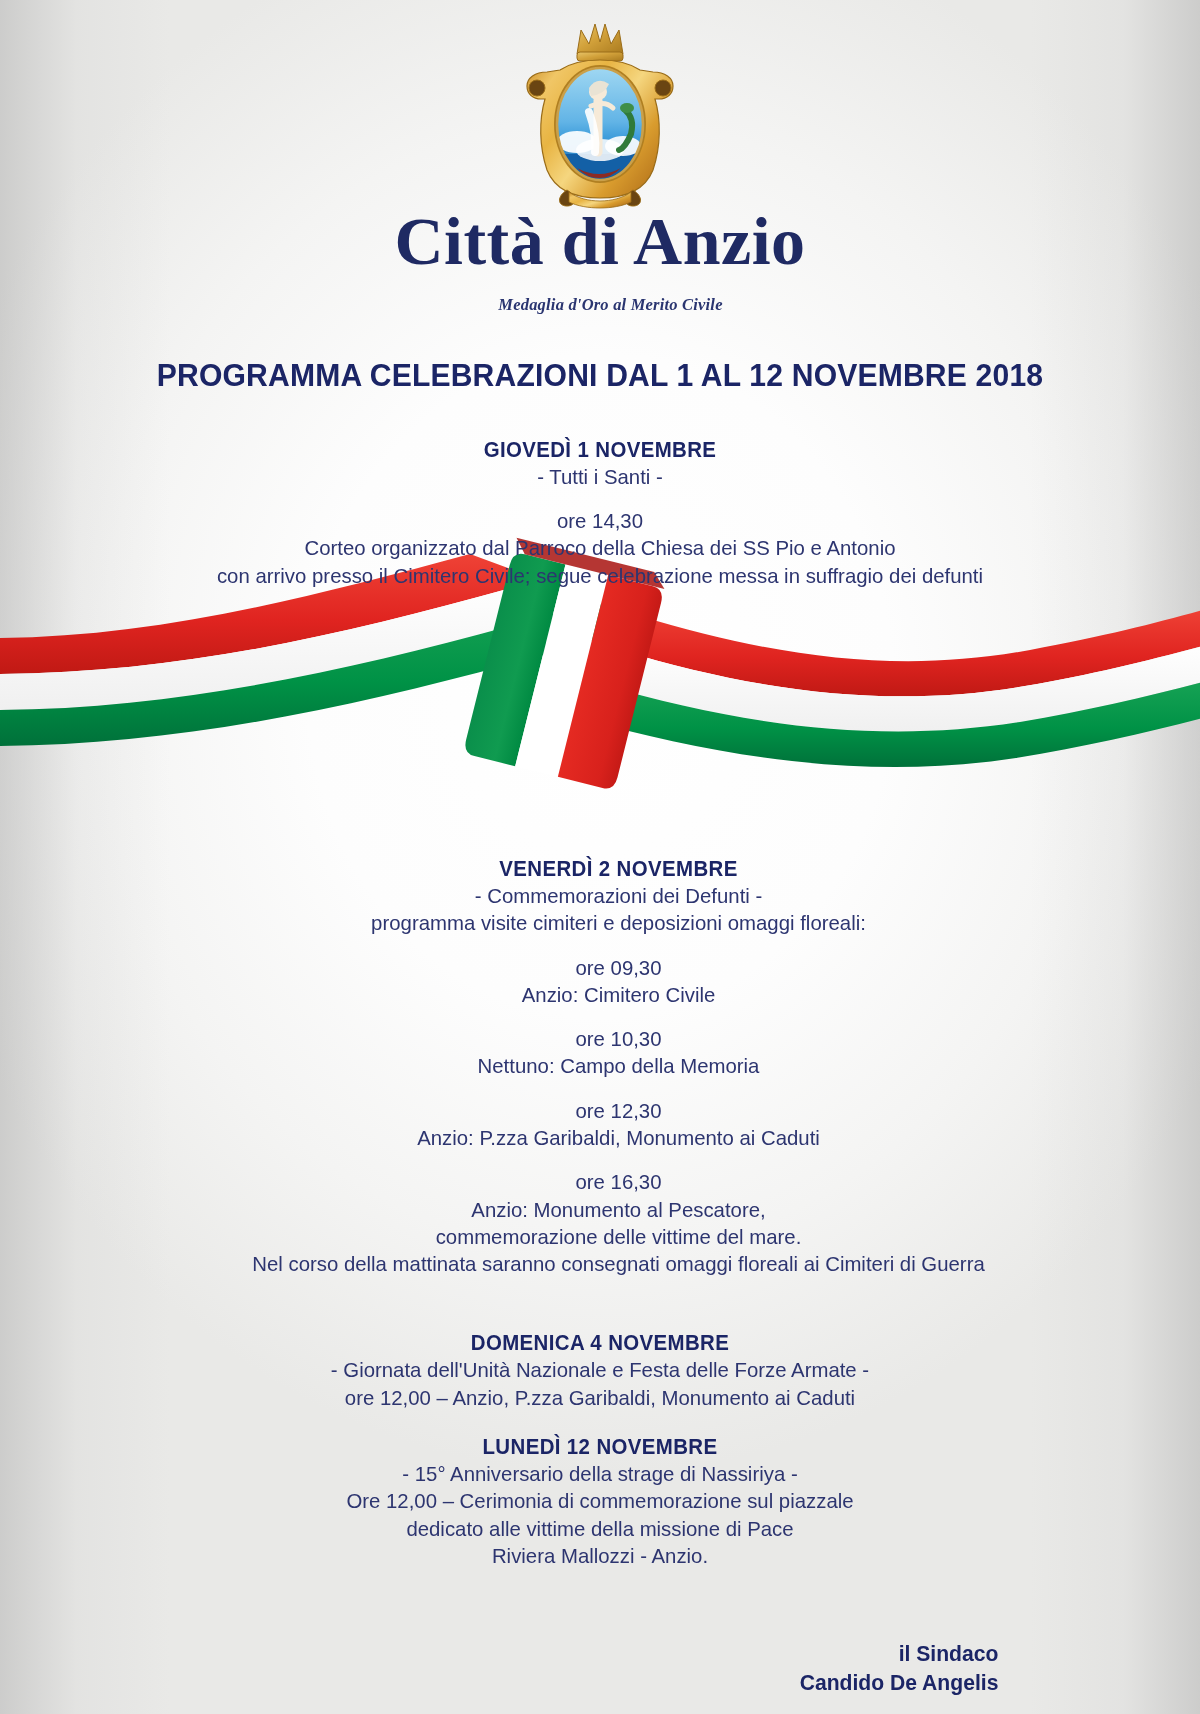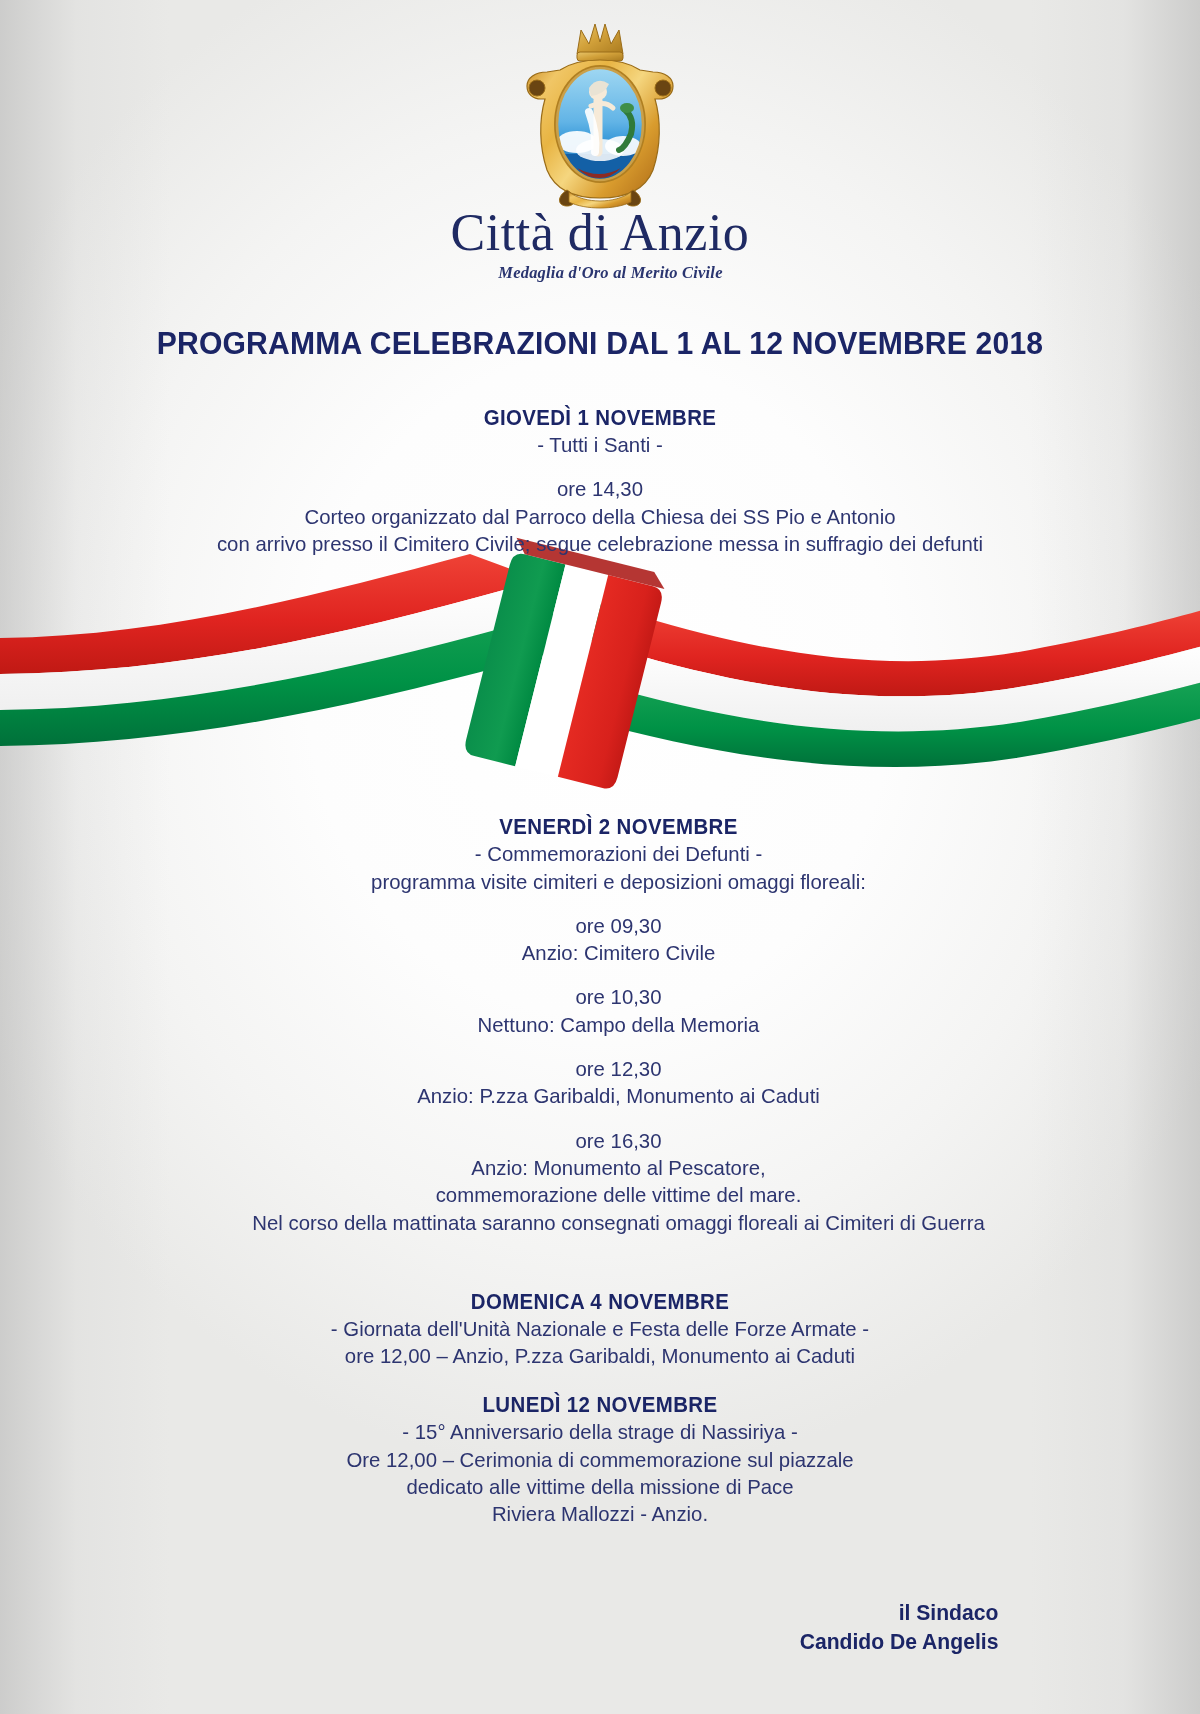--- a/index.html
+++ b/index.html
@@ -50,34 +50,34 @@
   }
   #crest-svg { display: block; margin: 0 auto; }
 
   
   #wordmark {
     text-align: center;
     margin-top: -4px;
   }
   #city-name {
     font-family: "Liberation Serif", serif;
-    font-size: 52px;
+    font-size: 68px;
     color: #1f2a63;
     letter-spacing: 0.5px;
     line-height: 1.04;
-    font-weight: 400;
+    font-weight: 700;
   }
   #city-motto {
     font-family: "Liberation Serif", serif;
     font-style: italic;
     font-weight: bold;
     font-size: 16.5px;
     color: #2a3570;
     letter-spacing: 0.2px;
-    margin-top: 3px;
+    margin-top: 18px;
     padding-left: 21px;
   }
 
   
   #main-title {
     text-align: center;
     margin-top: 42px;
     font-size: 32px;
     font-weight: bold;
     color: #1b2566;
@@ -284,21 +284,21 @@
       <div class="day-heading">GIOVEDÌ 1 NOVEMBRE</div>
       <div class="line">- Tutti i Santi -</div>
       <div class="gap-sm"></div>
       <div class="line">ore 14,30</div>
       <div class="line">Corteo organizzato dal Parroco della Chiesa dei SS Pio e Antonio</div>
       <div class="line">con arrivo presso il Cimitero Civile; segue celebrazione messa in suffragio dei defunti</div>
     </div>
 
     <div style="height:238px;"></div>
 
-    <div class="event-block" style="margin-top:20px;padding-left:37px;">
+    <div class="event-block" style="margin-top:30px;padding-left:37px;">
       <div class="day-heading">VENERDÌ 2 NOVEMBRE</div>
       <div class="line">- Commemorazioni dei Defunti -</div>
       <div class="line">programma visite cimiteri e deposizioni omaggi floreali:</div>
 
       <div class="gap-sm"></div>
       <div class="line">ore 09,30</div>
       <div class="line">Anzio: Cimitero Civile</div>
 
       <div class="gap-sm"></div>
       <div class="line">ore 10,30</div>

